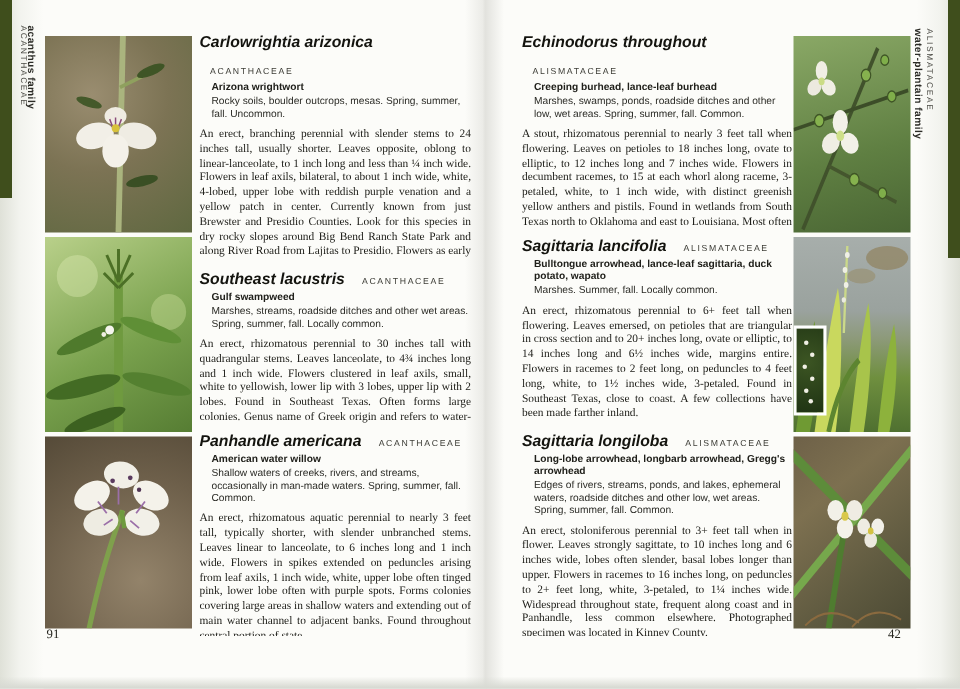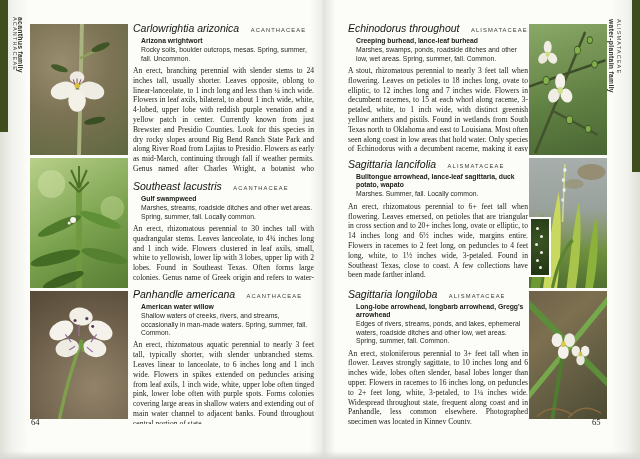--- a/index.html
+++ b/index.html
@@ -21,21 +21,21 @@
   
   .vtext{position:absolute;writing-mode:vertical-rl;font-family:"Liberation Sans",sans-serif;
          color:#2b2b26;line-height:1.05;}
   .vtext.l{left:11px;top:17px;height:140px;}
   .vtext.r{left:608px;top:19px;height:175px;}
   .vtext .fam-common{display:block;font-weight:bold;font-size:6.8px;letter-spacing:.3px;}
   .vtext .fam-latin{display:block;font-size:5.6px;letter-spacing:1.1px;color:#4a4a44;}
   
   .entry{position:absolute;overflow:hidden;}
   .entry .head{font-family:"Liberation Sans",sans-serif;}
-  .species{font-style:italic;font-weight:normal;font-size:10.5px;color:#14140f;}
+  .species{font-style:italic;font-weight:bold;font-size:10.5px;color:#14140f;}
   .family{font-size:5.8px;letter-spacing:1.1px;color:#3c3c36;margin-left:7px;}
   .common{font-family:"Liberation Sans",sans-serif;font-weight:bold;font-size:6.8px;
           line-height:8.2px;margin:1px 0 0 8px;color:#20201b;}
   .habitat{font-family:"Liberation Sans",sans-serif;font-size:6.8px;line-height:8.4px;
            margin:1px 0 0 8px;color:#2a2a25;}
   .body{font-size:7.6px;line-height:9.8px;text-align:justify;margin-top:3px;color:#1b1b16;}
   .e-l{left:133px;width:181px;}
   .e-r{left:348px;width:180px;}
   
   .photo{position:absolute;overflow:hidden;}
@@ -247,16 +247,16 @@
   <div class="entry e-r" style="top:284px;height:140px;">
     <div class="head">
       <span class="species">Sagittaria longiloba</span>
       <span class="family">ALISMATACEAE</span>
     </div>
     <div class="common">Long-lobe arrowhead, longbarb arrowhead, Gregg's arrowhead</div>
     <div class="habitat">Edges of rivers, streams, ponds, and lakes, ephemeral waters, roadside ditches and other low, wet areas. Spring, summer, fall. Common.</div>
     <div class="body">An erect, stoloniferous perennial to 3+ feet tall when in flower. Leaves strongly sagittate, to 10 inches long and 6 inches wide, lobes often slender, basal lobes longer than upper. Flowers in racemes to 16 inches long, on peduncles to 2+ feet long, white, 3-petaled, to 1¼ inches wide. Widespread throughout state, frequent along coast and in Panhandle, less common elsewhere. Photographed specimen was located in Kinney County.</div>
   </div>
 
-  <div class="pagenum l">64</div>
-  <div class="pagenum r">65</div>
+  <div class="pagenum l">91</div>
+  <div class="pagenum r">42</div>
 
 </div>
 
 </body></html>

